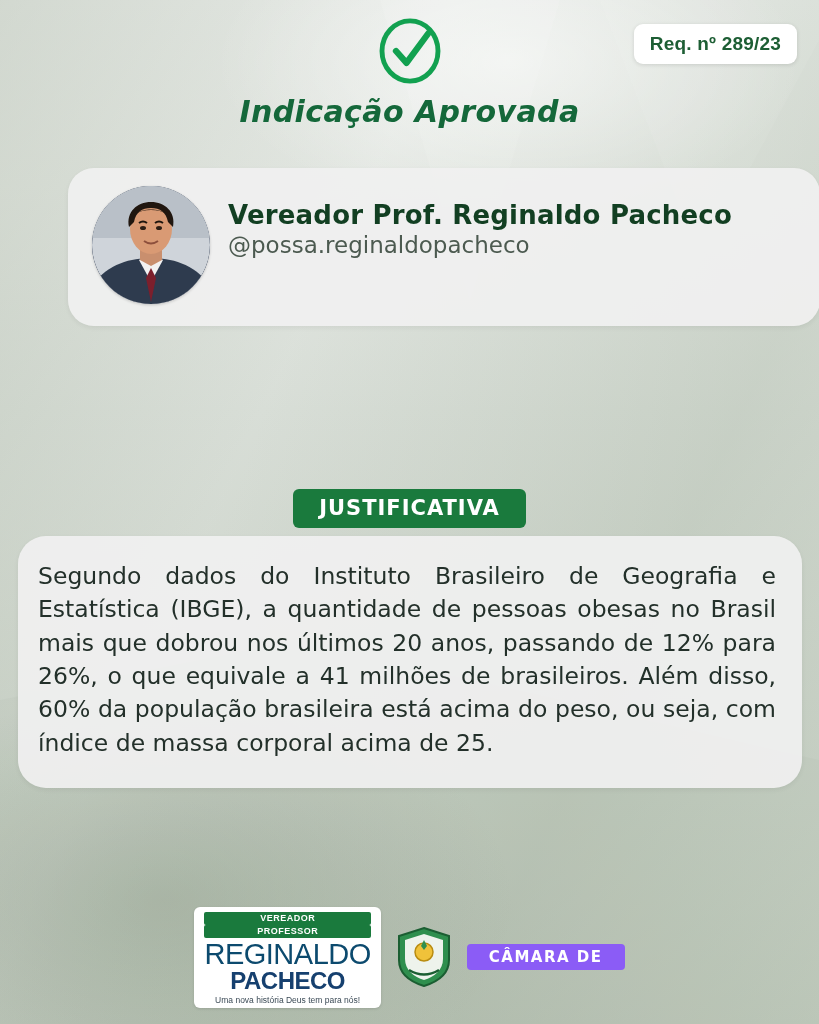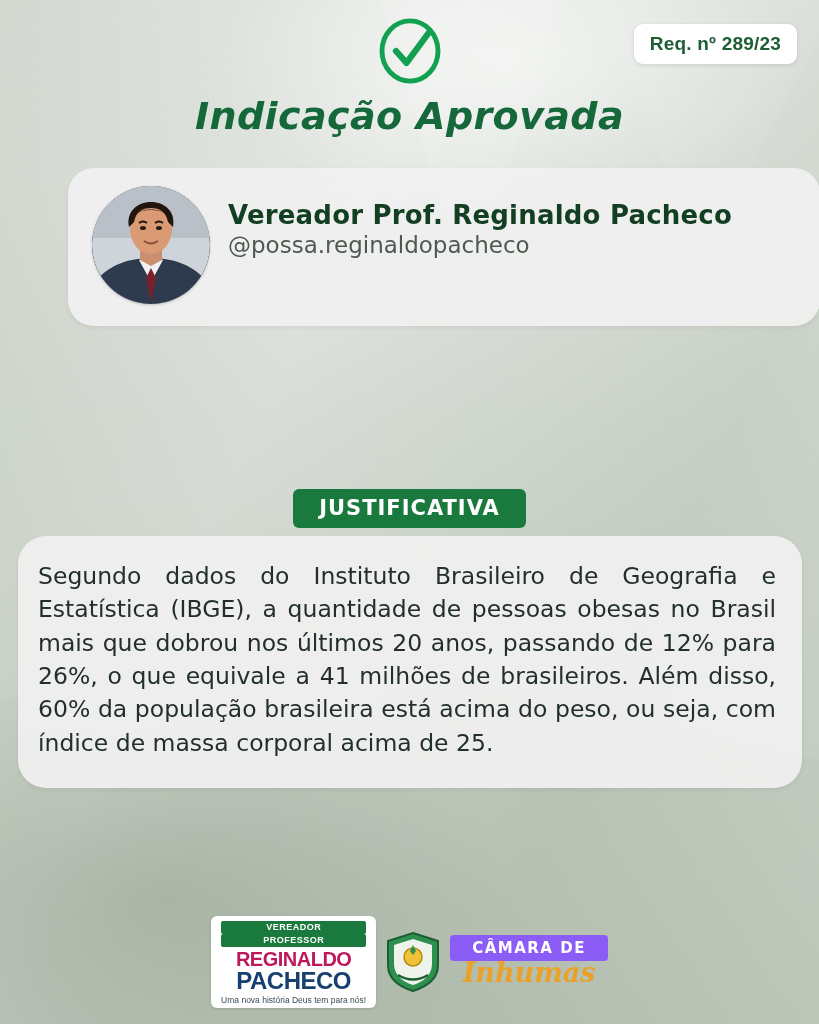--- a/index.html
+++ b/index.html
@@ -61,21 +61,21 @@
     letter-spacing: .2px;
     box-shadow: 0 1px 4px rgba(0,0,0,.12);
   }
   .header {
     position: absolute; top: 16px; left: 0; right: 0;
     display: flex; flex-direction: column; align-items: center;
   }
   .check-circle { width: 70px; height: 70px; }
   .header-title {
     margin-top: 8px;
-    font-size: 38px;
+    font-size: 30px;
     font-weight: bold;
     color: #14683a;
     letter-spacing: .4px;
     font-style: italic;
     font-family: "DejaVu Sans", sans-serif;
   }
 
   
   .author-card {
     position: absolute; left: 68px; top: 168px;
@@ -143,36 +143,36 @@
     line-height: 1.42;
     color: #23302a;
     text-align: justify;
     font-family: "DejaVu Sans", sans-serif;
   }
   .just-p + .just-p { margin-top: 2px; }
 
   
   .footer {
     position: absolute; left: 0; right: 0; bottom: 16px;
-    display: flex; align-items: center; justify-content: center; gap: 8px; margin-top: 39px;
+    display: flex; align-items: center; justify-content: center; gap: 14px; margin-top: 39px;
   }
   .logo-rp {
     background: #ffffff;
     border-radius: 6px;
     padding: 5px 10px 4px 10px;
     text-align: center;
     line-height: 1;
     box-shadow: 0 1px 3px rgba(0,0,0,.12);
   }
   .logo-rp .l1 {
     background: #1a7a3d; color: #fff; font-size: 9px; font-weight: bold;
     letter-spacing: .5px; padding: 2px 4px; border-radius: 2px; display: block;
   }
   .logo-rp .l2 {
-    color: #be185d; font-size: 20px; font-weight: bold; letter-spacing: -.5px;
+    color: #0c4a6e; font-size: 29px; font-weight: normal; letter-spacing: -.5px;
     display: block; margin-top: 2px;
   }
   .logo-rp .l3 {
     color: #16406f; font-size: 24px; font-weight: bold; letter-spacing: -.5px;
     display: block;
   }
   .logo-rp .l4 {
     color: #3b4a56; font-size: 8.5px; display: block; margin-top: 3px;
   }
   .brasao { width: 58px; height: 62px; }
@@ -275,15 +275,14 @@
   <svg class="brasao" viewBox="0 0 58 62">
     <path d="M29 2 L54 10 L54 34 C54 48 42 56 29 60 C16 56 4 48 4 34 L4 10 Z" fill="#2f8f4e" stroke="#1b5e32" stroke-width="2"></path>
     <path d="M29 8 L48 14 L48 33 C48 44 39 51 29 54 C19 51 10 44 10 33 L10 14 Z" fill="#eef3ec"></path>
     <circle cx="29" cy="26" r="9" fill="#f0c23a" stroke="#b98c10" stroke-width="1.5"></circle>
     <path d="M14 44 q15 9 30 0" stroke="#1b5e32" stroke-width="2.5" fill="none"></path>
     <path d="M29 14 l3 6 -3 4 -3 -4 Z" fill="#2f8f4e"></path>
   </svg>
 
   <div class="logo-camara">
     <span class="cam">CÂMARA DE</span>
-    <span class="inh">Inhumas</span>
   </div>
 </div>
 
 </body></html>

